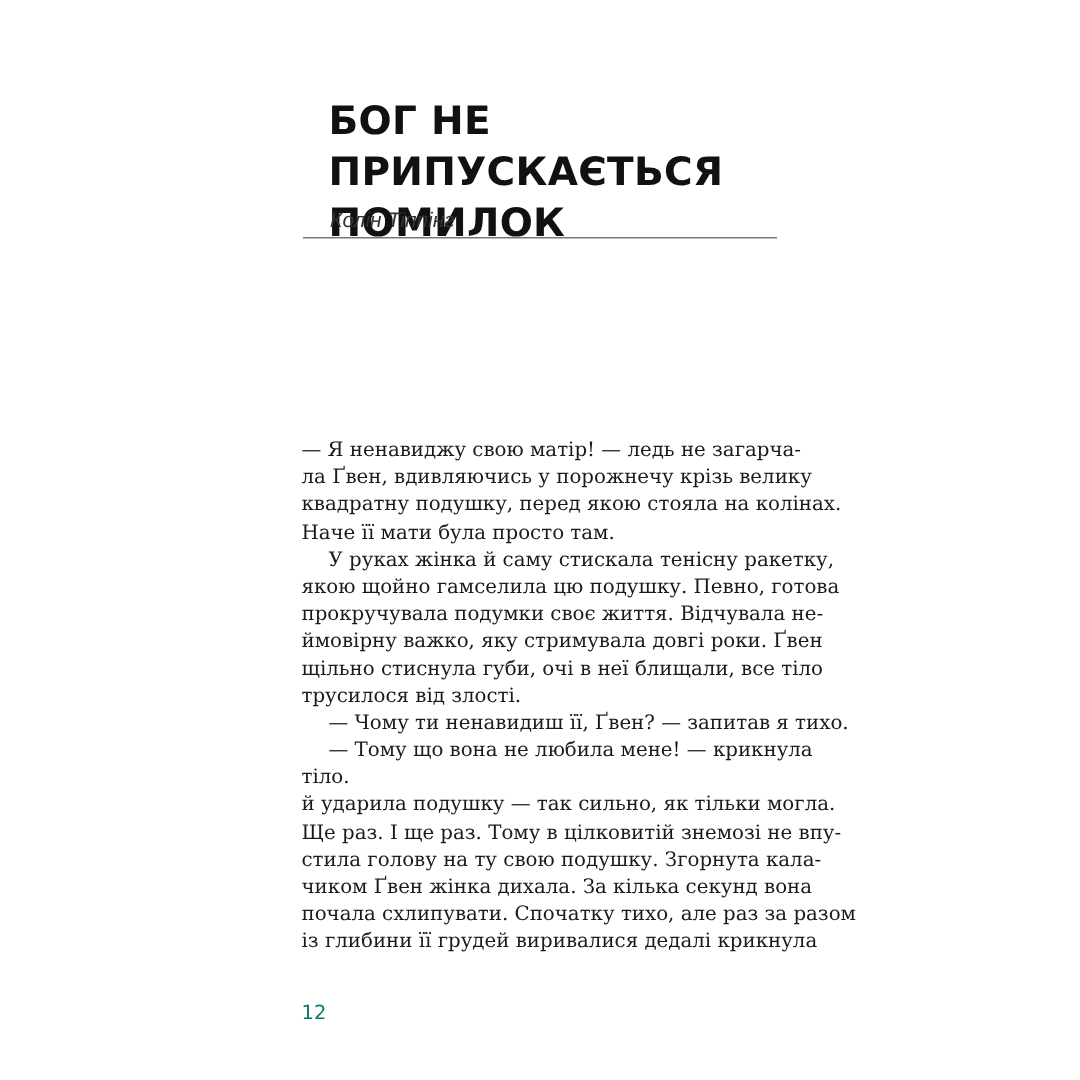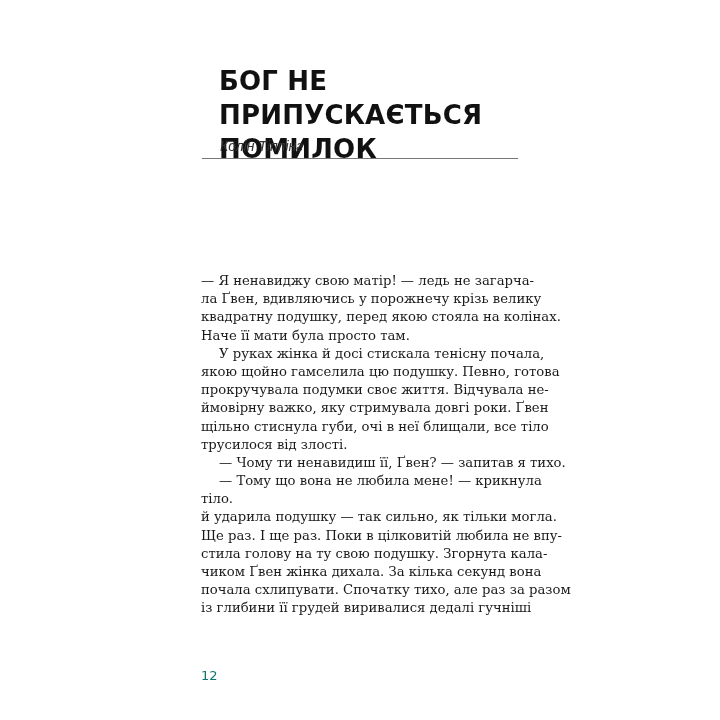--- a/index.html
+++ b/index.html
@@ -46,21 +46,21 @@
       position: absolute;
       left: 202px;
       top: 158px;
       width: 316px;
       height: 0;
       border-top: 1.5px solid #777777;
     }
     .body-text {
       position: absolute;
       left: 201px;
-      top: 272px;
+      top: 292px;
       width: 317px;
       font-family: "DejaVu Serif", serif;
       font-size: 13.2px;
       line-height: 18.2px;
       color: #1a1a1a;
     }
     .line {
       display: block;
       white-space: nowrap;
       text-align: justify;
@@ -91,31 +91,31 @@
     <span>ПОМИЛОК</span>
   </h1>
   <div class="author">Колін Тіппінг</div>
   <div class="rule"></div>
 
   <div class="body-text" id="body-text">
       <span class="line">— Я ненавиджу свою матір! — ледь не загарча-</span>
       <span class="line">ла Ґвен, вдивляючись у порожнечу крізь велику</span>
       <span class="line">квадратну подушку, перед якою стояла на колінах.</span>
       <span class="line last">Наче її мати була просто там.</span>
-      <span class="line indent">У руках жінка й досі стискала тенісну почала,</span>
+      <span class="line indent">У руках жінка й саму стискала тенісну ракетку,</span>
       <span class="line">якою щойно гамселила цю подушку. Певно, готова</span>
       <span class="line">прокручувала подумки своє життя. Відчувала не-</span>
       <span class="line">ймовірну важко, яку стримувала довгі роки. Ґвен</span>
       <span class="line">щільно стиснула губи, очі в неї блищали, все тіло</span>
       <span class="line last">трусилося від злості.</span>
       <span class="line indent">— Чому ти ненавидиш її, Ґвен? — запитав я тихо.</span>
       <span class="line indent">— Тому що вона не любила мене! — крикнула</span>
       <span class="line last">тіло.</span>
       <span class="line">й ударила подушку — так сильно, як тільки могла.</span>
-      <span class="line">Ще раз. І ще раз. Поки в цілковитій любила не впу-</span>
+      <span class="line">Ще раз. І ще раз. Тому в цілковитій знемозі не впу-</span>
       <span class="line">стила голову на ту свою подушку. Згорнута кала-</span>
       <span class="line">чиком Ґвен жінка дихала. За кілька секунд вона</span>
       <span class="line">почала схлипувати. Спочатку тихо, але раз за разом</span>
-      <span class="line">із глибини її грудей виривалися дедалі гучніші</span>
+      <span class="line">із глибини її грудей виривалися дедалі крикнула</span>
     </div>
 
   <div class="page-number">12</div>
 </div>
 
 </body></html>

